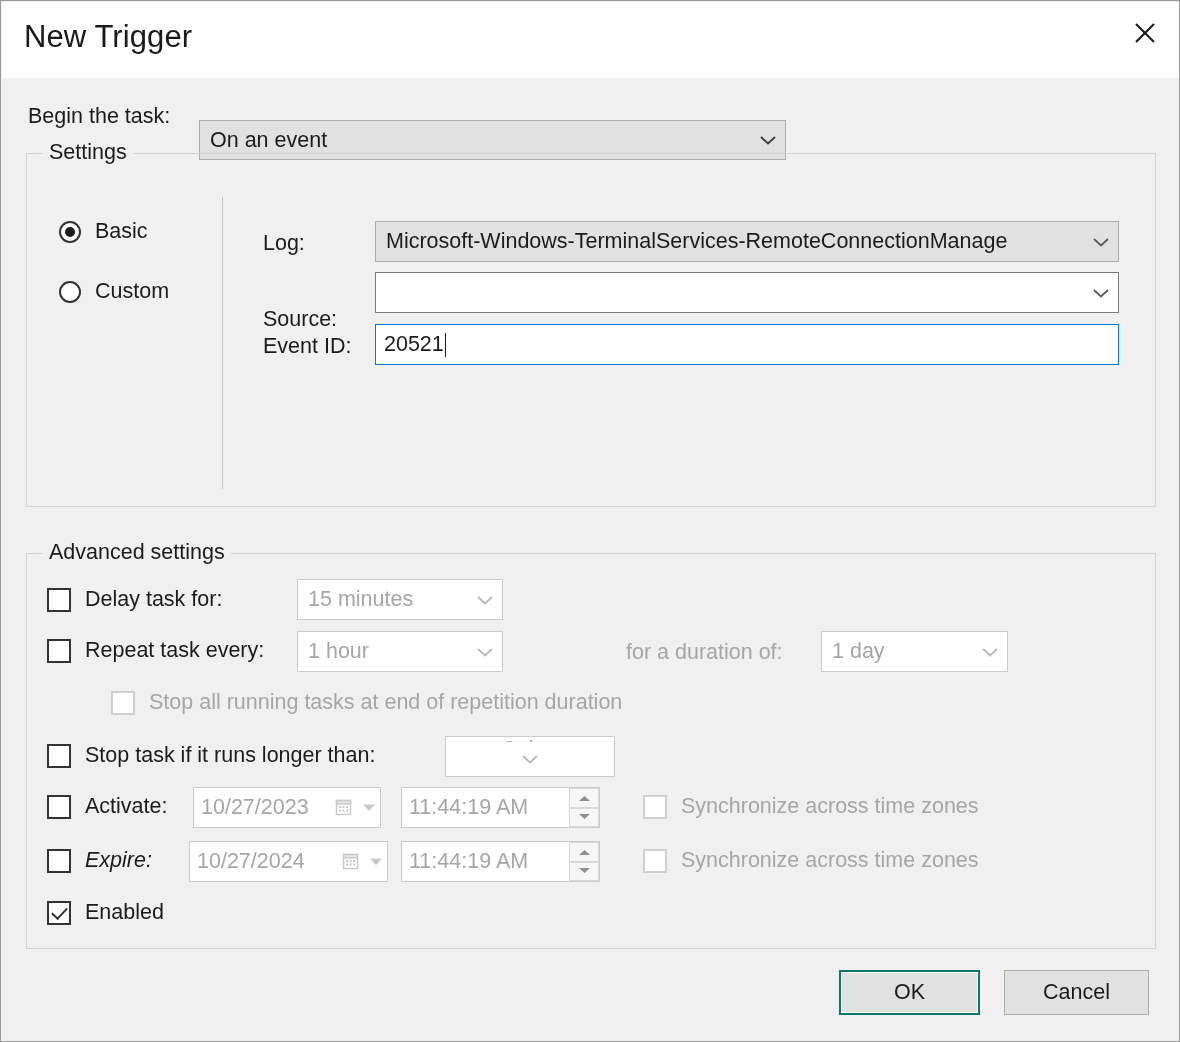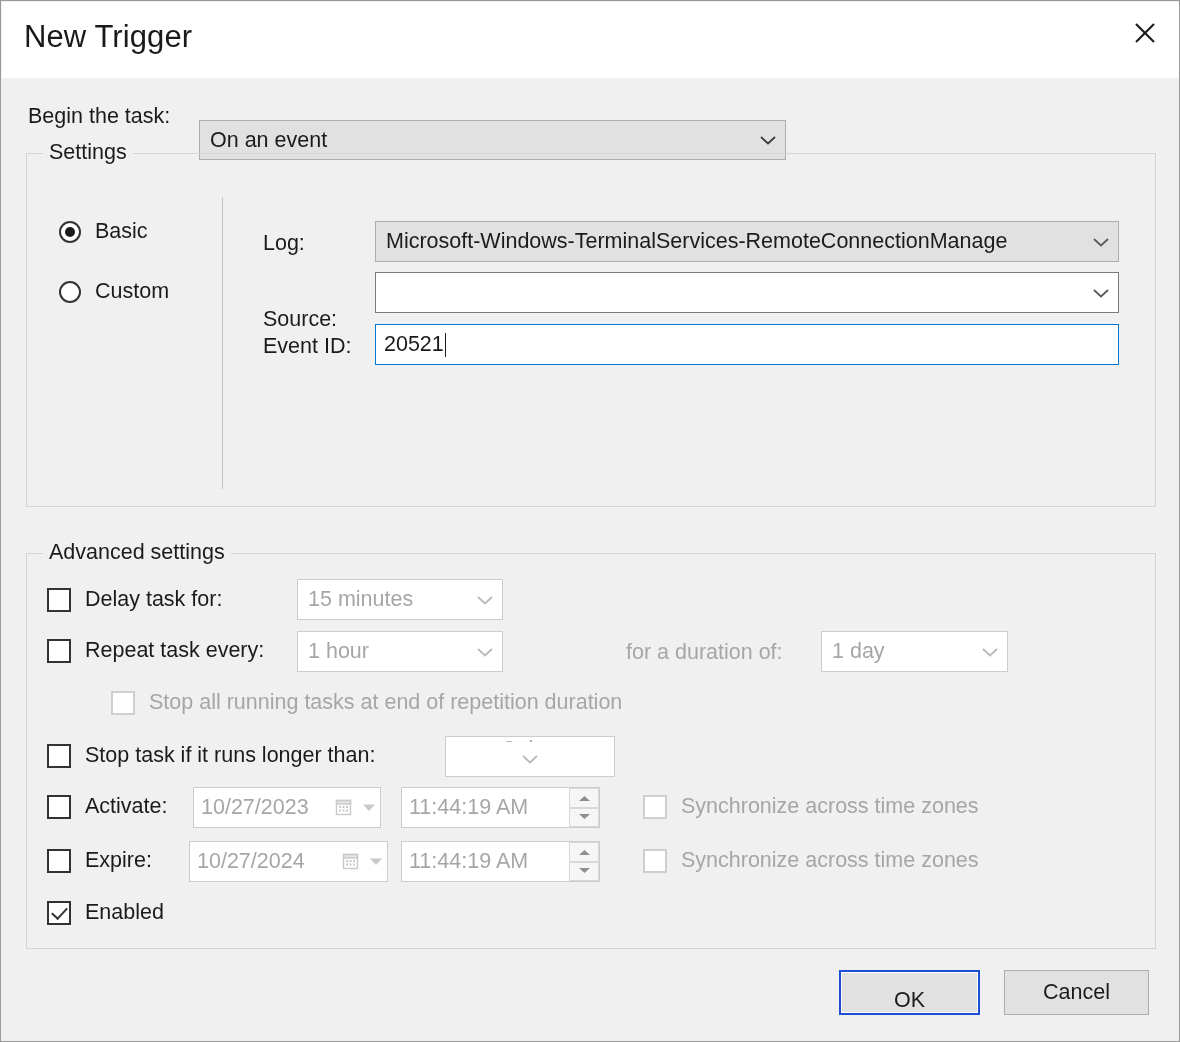--- a/index.html
+++ b/index.html
@@ -220,21 +220,21 @@
     white-space: nowrap;
     font-weight: 400;
   }
   .cb-row .clbl.dim { color: #a6a6a6; }
 
   #cb-delay { left: 46px; top: 586px; }
   #cb-repeat { left: 46px; top: 637px; }
   #cb-stopall { left: 110px; top: 689px; }
   #cb-stoptask { left: 46px; top: 742px; }
   #cb-activate { left: 46px; top: 793px; }
-  #cb-expire { left: 46px; top: 847px; }
+  #cb-expire { left: 46px; top: 847px; font-style: italic; }
   #cb-enabled { left: 46px; top: 899px; }
   #cb-sync1 { left: 642px; top: 793px; }
   #cb-sync2 { left: 642px; top: 847px; }
 
   #delay-combo { left: 296px; top: 578px; width: 206px; height: 41px; gap: 6px; }
   #repeat-combo { left: 296px; top: 630px; width: 206px; height: 41px; }
   #duration-label { left: 625px; top: 639px; }
   #duration-combo { left: 820px; top: 630px; width: 187px; height: 41px; }
   #stoptask-combo { left: 444px; top: 735px; width: 170px; height: 41px; flex-direction: column; }
 
@@ -297,23 +297,22 @@
     background: #e1e1e1;
     border: 1px solid #adadad;
     display: flex;
     align-items: center;
     justify-content: center;
     font-size: 21.5px;
     color: #1b1b1b;
     cursor: default;
   }
   .btn.default {
-    border: 2px solid #1d4ed8;
+    border: 2px solid #0f766e;
     box-shadow: inset 0 0 0 1px #ffffff;
-    align-items: flex-end;
   }
   #ok-button { left: 838px; top: 969px; width: 141px; height: 45px; }
   #cancel-button { left: 1003px; top: 969px; width: 145px; height: 45px; }
 </style>
 </head>
 <body>
 
 <div id="dialog">
 
   <div class="titlebar">

